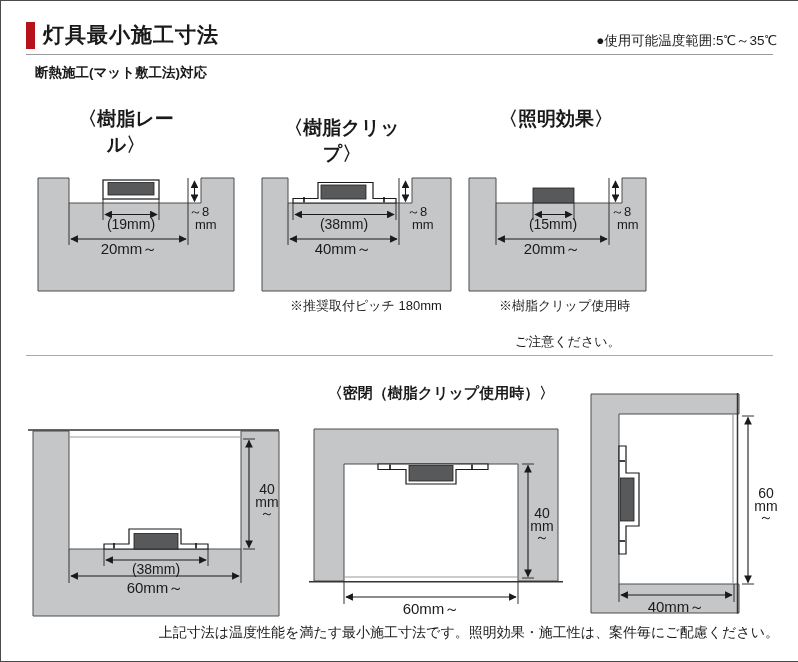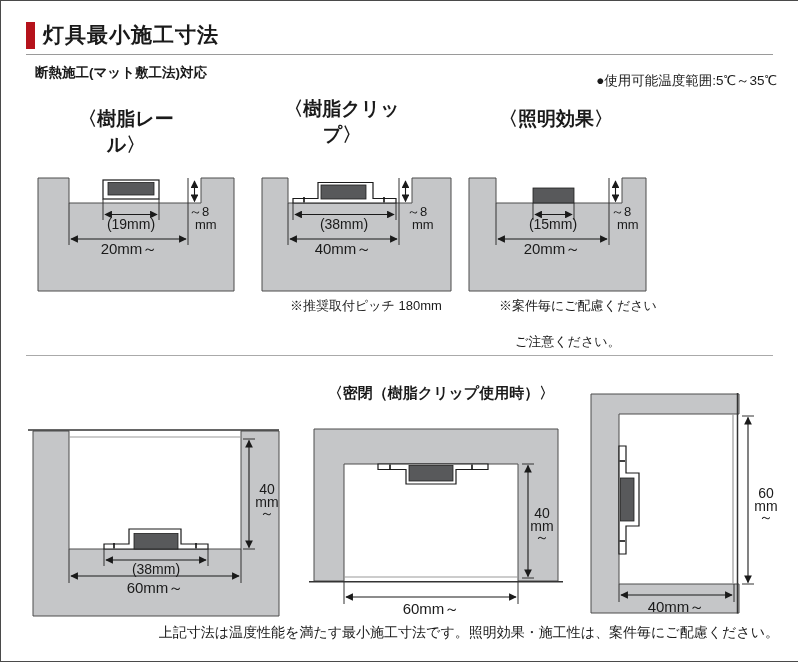--- a/index.html
+++ b/index.html
@@ -4,21 +4,21 @@
 <style>
   html,body{margin:0;padding:0;background:#fff;}
   #page{
     position:relative;width:796px;height:660px;background:#fff;
     border:1px solid #4a4a4a;overflow:hidden;
     font-family:"Liberation Sans",sans-serif;color:#1a1a1a;padding-left:6px;
   }
   .abs{position:absolute;}
   .accent-bar{left:25px;top:21px;width:9px;height:27px;background:#b5121b;}
   .page-title{left:42px;top:20px;font-size:21px;font-weight:bold;letter-spacing:1px;}
-  .temp-note{right:26px;top:31px;font-size:13.5px;margin-top:40px;}
+  .temp-note{right:26px;top:31px;font-size:13.5px;}
   .header-rule{left:25px;top:53px;width:747px;height:1px;background:#9a9a9a;}
   .subtitle{left:22px;top:63px;font-size:13.5px;font-weight:bold;margin-left:12px;}
   .diag-heading{font-size:19px;font-weight:bold;text-align:center;}
   .note{font-size:13px;margin-left:32px;}
   .divider{left:25px;top:354px;width:747px;height:1px;background:#aaa;}
   .sealed-heading{left:290px;top:383px;width:300px;font-size:15px;font-weight:bold;text-align:center;}
   .footer{right:24px;top:623px;font-size:14px;}
   svg{position:absolute;overflow:visible;}
   svg text{font-family:"Liberation Sans",sans-serif;fill:#1a1a1a;}
   .dim-line{stroke:#1a1a1a;stroke-width:1.1;fill:none;}
@@ -38,21 +38,21 @@
 
 <div id="page">
 
   <div class="abs accent-bar"></div>
   <div class="abs page-title">灯具最小施工寸法</div>
   <div class="abs temp-note">●使用可能温度範囲:5℃～35℃</div>
   <div class="abs header-rule"></div>
   <div class="abs subtitle">断熱施工(マット敷工法)対応</div>
 
   <div class="abs diag-heading" style="left:60px;top:105px;width:130px;">〈樹脂レール〉</div>
-  <div class="abs diag-heading" style="left:276px;top:95px;width:130px;text-align:center;">〈樹脂クリップ〉</div>
+  <div class="abs diag-heading" style="left:276px;top:114px;width:130px;text-align:center;">〈樹脂クリップ〉</div>
   <div class="abs diag-heading" style="left:495px;top:105px;width:120px;">〈照明効果〉</div>
 
   <svg style="left:32px;top:170px;" width="205" height="130" viewBox="0 0 205 130">
     <defs>
       <marker id="arr" viewBox="0 0 10 10" refX="9" refY="5" markerWidth="8" markerHeight="7" orient="auto-start-reverse">
         <path d="M0,0 L10,5 L0,10 Z" fill="#1a1a1a"></path>
       </marker>
     </defs>
     <path class="gray-block" d="M5,7 H36 V32 H168 V7 H201 V120 H5 Z"></path>
     <line class="ext-line" x1="155" y1="7" x2="155" y2="32"></line>
@@ -120,21 +120,21 @@
     </g>
     <g>
       <line class="ext-line" x1="33" y1="32" x2="33" y2="74"></line>
       <line class="ext-line" x1="146" y1="32" x2="146" y2="74"></line>
       <line class="dim-line" x1="35" y1="68" x2="144" y2="68" marker-start="url(#arr)" marker-end="url(#arr)"></line>
       <text class="dim-txt-lg" x="89" y="83" text-anchor="middle">20mm～</text>
     </g>
   </svg>
 
   <div class="abs note" style="left:257px;top:296px;">※推奨取付ピッチ 180mm</div>
-  <div class="abs note" style="left:466px;top:296px;">※案件毎にご配慮ください</div>
+  <div class="abs note" style="left:466px;top:296px;">※樹脂クリップ使用時</div>
   <div class="abs note" style="left:482px;top:332px;">ご注意ください。</div>
 
   <div class="abs divider"></div>
   <div class="abs sealed-heading">〈密閉（樹脂クリップ使用時）〉</div>
 
   <svg style="left:25px;top:415px;" width="265" height="200" viewBox="0 0 265 200">
     <path class="gray-block" d="M7,15 H43 V133 H215 V15 H253 V200 H7 Z"></path>
     <line class="sheet-dark" x1="2" y1="14" x2="253" y2="14"></line>
     <line class="sheet-light" x1="43" y1="21" x2="215" y2="21"></line>
     <path class="clip-shape" d="M78,133 V128 H103 V113 H155 V128 H182 V133 Z"></path>

